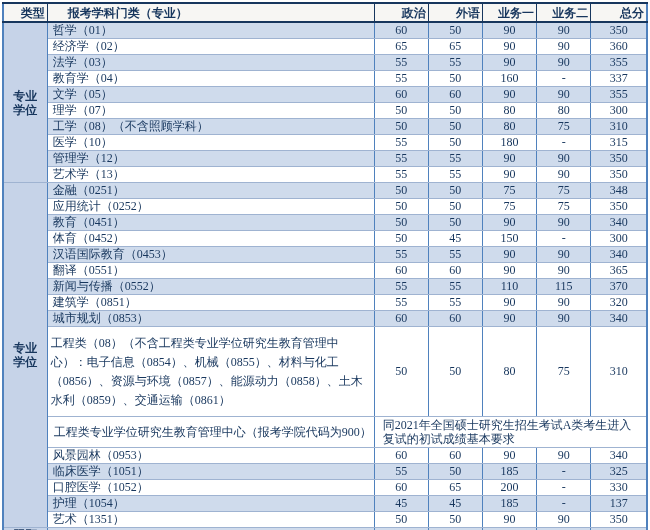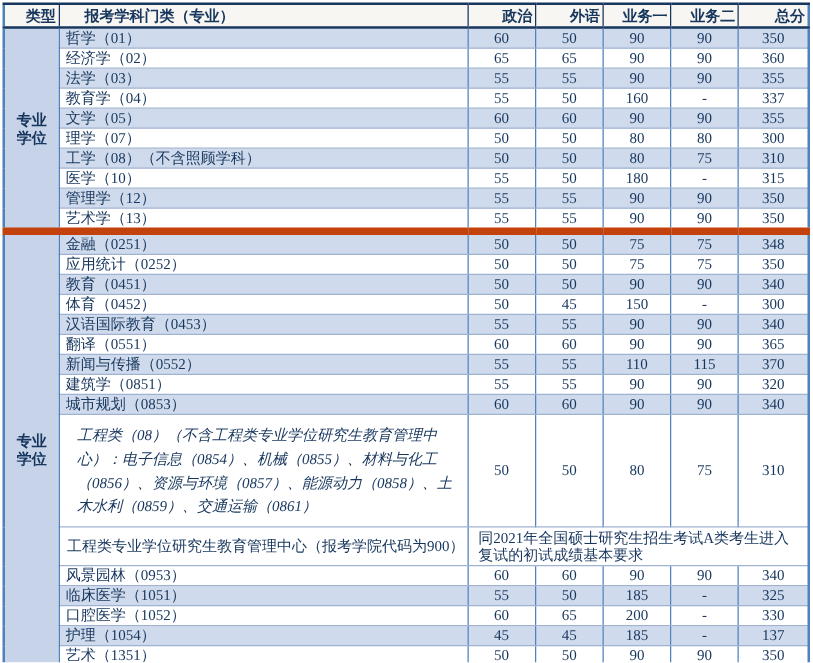--- a/index.html
+++ b/index.html
@@ -18,28 +18,28 @@
   td{font-size:12px;line-height:13px;padding:0 2px;height:15px;
      border-top:1px solid #9fb3d1;border-bottom:1px solid #9fb3d1;
      border-left:1px solid #4f81bd;border-right:1px solid #4f81bd;
      background:#ffffff;}
   tr.shaded td{background:#cfdbec;}
   td.type-cell{background:#c6d3e8 !important;text-align:center;font-weight:bold;
                vertical-align:middle;padding:0;}
   .type-label{display:inline-block;width:2em;line-height:14px;}
   td.subject-cell{text-align:left;padding-left:5px;overflow:hidden;white-space:nowrap;}
   tr.tall{height:90px;}
-  tr.tall td.subject-cell{white-space:normal;line-height:19px;padding:4px 6px 4px 14px;vertical-align:middle;font-style:italic;}
+  tr.tall td.subject-cell{white-space:normal;line-height:19px;padding:4px 6px 4px 3px;vertical-align:middle;}
   tr.mid{height:30px;}
   tr.mid td.subject-cell{vertical-align:middle;text-align:right;}
   td.num-cell{text-align:center;}
   td.note-cell{line-height:14px;padding:1px 8px;vertical-align:middle;white-space:normal;}
   tbody tr:last-child{height:26px;}
   tbody tr:last-child td{border-bottom:2px solid #4f81bd;}
-  tr.group-start td{border-top:6px solid #c2410c;}
+  tr.group-start td{border-top:1px solid #c2410c;}
 </style>
 </head>
 <body>
 
 <div class="canvas">
   <table>
     <colgroup>
       <col class="c-type">
         <col class="c-subject">
       <col class="c-num">

